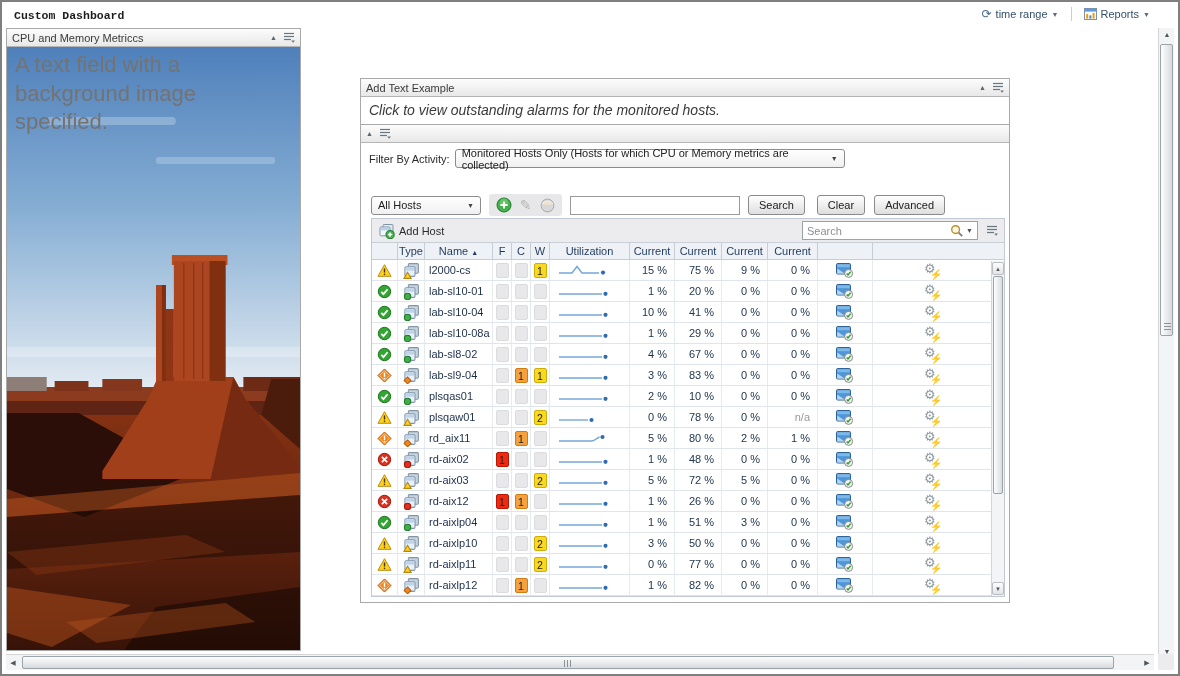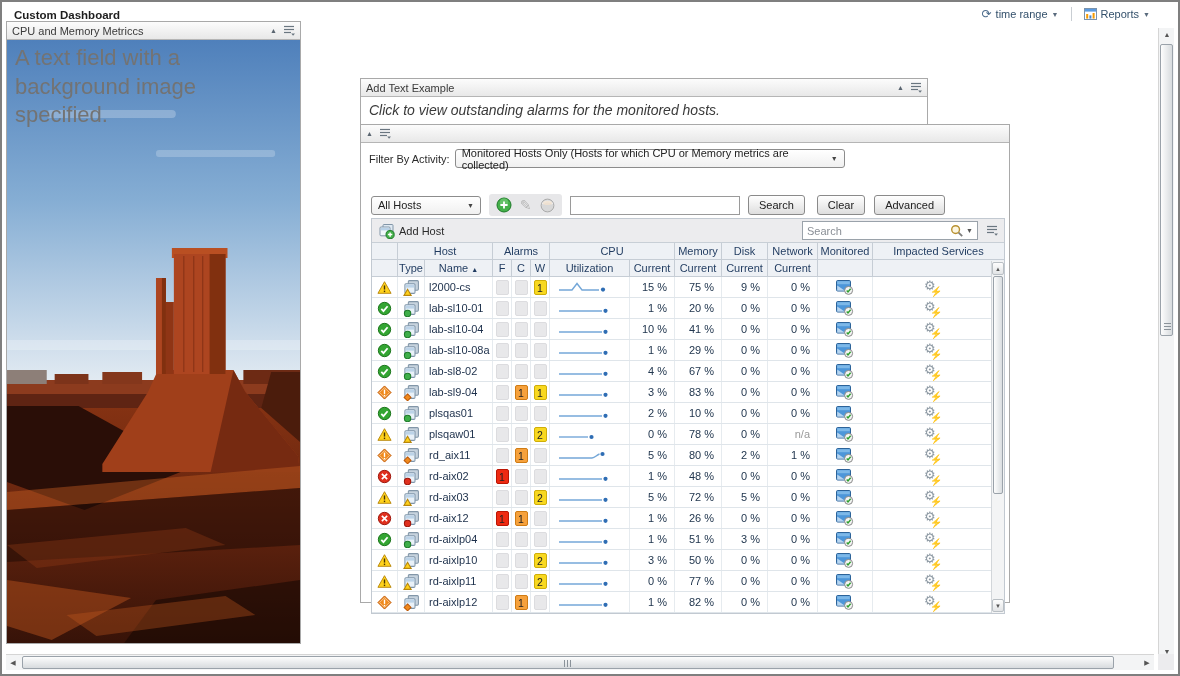--- a/index.html
+++ b/index.html
@@ -1,44 +1,44 @@
 <!DOCTYPE html>
 <html><head>
 <meta charset="utf-8">
 <style>
   * { margin:0; padding:0; box-sizing:border-box; }
   html,body { width:1180px; height:676px; background:#fff; font-family:"Liberation Sans",sans-serif; overflow:hidden; }
   #app { position:relative; width:1180px; height:676px; border:2px solid #7f7f7f; background:#fff; overflow:hidden; }
 
   
   .topbar { position:absolute; left:0; top:0; right:0; height:26px; background:#fff; }
-  .win-title { position:absolute; left:12px; top:7px; font-size:11.5px; font-weight:bold; color:#1d1d1d; }
+  .win-title { position:absolute; left:12px; top:7px; font-size:11.5px; font-weight:bold; color:#1d1d1d;font-family:Liberation Mono, monospace; }
   .topbar-right { position:absolute; right:28px; top:5px; display:flex; align-items:center; gap:8px; font-size:11px; color:#33506b; }
   .tr-item { display:inline-flex; align-items:center; gap:4px; cursor:pointer; }
   .tr-ic { font-size:12px; color:#4f6e8d; }
   .dd { font-size:7px; color:#5a6b7d; padding-top:1px; }
   .tb-sep { width:1px; height:14px; background:#c9ced3; margin:0 4px; }
 
   
   .panel { position:absolute; background:#fff; border:1px solid #a9a9a9; }
   .panel-hdr { height:18px; background:linear-gradient(#fcfcfc,#e8e8e8); border-bottom:1px solid #b5b5b5;
     display:flex; align-items:center; padding:0 5px; }
   .p-title { flex:1; font-size:11px; color:#3a3a3a; white-space:nowrap; overflow:hidden; }
   .hdr-tools { display:flex; align-items:center; gap:6px; }
   .collapse-ic { font-size:7px; color:#5a6570; cursor:pointer; }
   .menu-ic { cursor:pointer; display:inline-block; }
 
   
-  #left-panel { left:4px; top:19px; width:295px; height:623px; }
+  #left-panel { left:4px; top:26px; width:295px; height:623px; }
   .img-wrap { position:relative; width:100%; height:603px; overflow:hidden; }
   .img-wrap svg { display:block; width:100%; height:100%; }
   .overlay-text { position:absolute; left:8px; top:4px; right:6px; font-size:22px; line-height:1.3; color:#737373; }
 
   
-  #text-panel { left:358px; top:76px; width:568px; }
+  #text-panel { left:358px; top:76px; width:650px; }
   .text-body { padding:5px 8px 6px; font-size:14px; font-style:italic; color:#3a3a3a; }
 
   
   #hosts-panel { left:358px; top:122px; width:650px; height:479px; }
   .hp-body { position:relative; height:460px; }
 
   .frow { position:absolute; left:8px; top:6px; display:flex; align-items:center; gap:5px; font-size:11px; color:#2b2b2b; }
   .select { display:inline-flex; align-items:center; justify-content:space-between; background:linear-gradient(#ffffff,#f0f0f0);
     border:1px solid #8c8c8c; border-radius:3px; height:19px; padding:0 6px; font-size:11px; color:#222; cursor:pointer; }
   .sel-arrow { font-size:7px; color:#444; margin-left:8px; }
@@ -308,31 +308,20 @@
                   <line x1="1" y1="4.5" x2="11" y2="4.5"></line>
                   <line x1="1" y1="7.5" x2="8" y2="7.5"></line>
                 </g>
                 <path d="M8.2 8.6 L12 8.6 L10.1 10.8 Z" fill="#6a7680"></path>
               </svg></span>
         </div>
 
         <div class="thead">
           <div class="hrow">
             <span class="hcell" style="width:26px"></span>
-            <span class="hcell" style="width:95px">Host</span>
-            <span class="hcell" style="width:57px">Alarms</span>
-            <span class="hcell" style="width:125px">CPU</span>
-            <span class="hcell" style="width:47px">Memory</span>
-            <span class="hcell" style="width:46px">Disk</span>
-            <span class="hcell" style="width:50px">Network</span>
-            <span class="hcell" style="width:55px">Monitored</span>
-            <span class="hcell" style="flex:1; border-right:none">Impacted Services</span>
-          </div>
-          <div class="hrow">
-            <span class="hcell" style="width:26px"></span>
             <span class="hcell" style="width:27px">Type</span>
             <span class="hcell" style="width:68px"><span>Name</span> <span style="font-size:7px">▲</span></span>
             <span class="hcell" style="width:19px">F</span>
             <span class="hcell" style="width:19px">C</span>
             <span class="hcell" style="width:19px">W</span>
             <span class="hcell" style="width:80px">Utilization</span>
             <span class="hcell" style="width:45px">Current</span>
             <span class="hcell" style="width:47px">Current</span>
             <span class="hcell" style="width:46px">Current</span>
             <span class="hcell" style="width:50px">Current</span>

